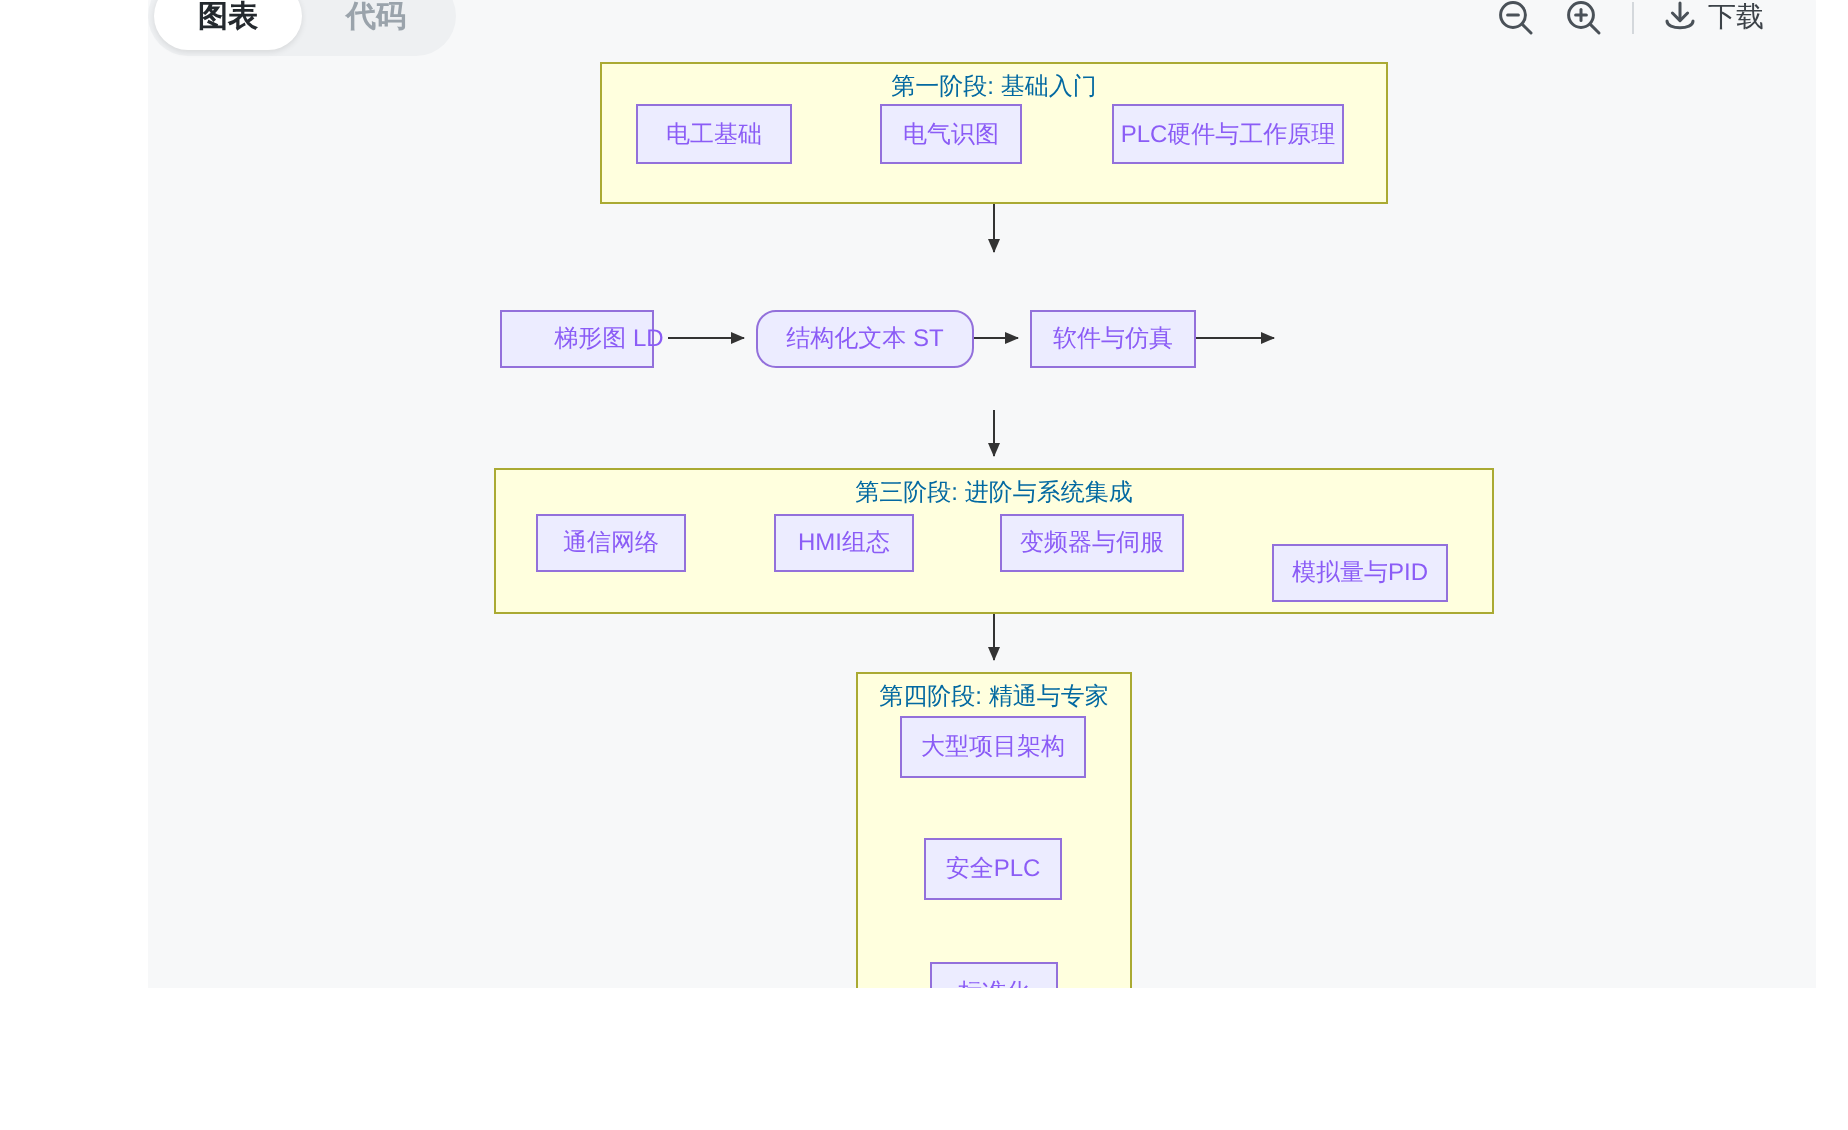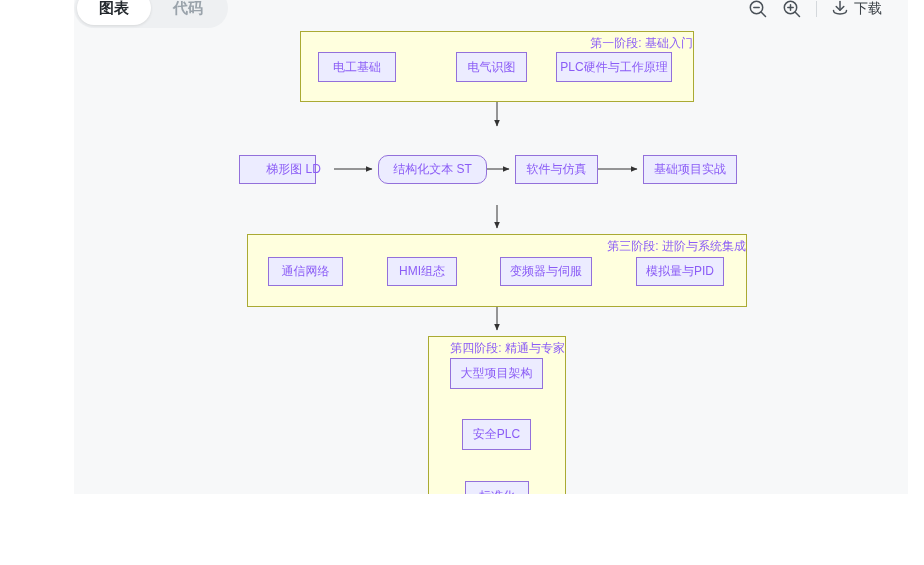--- a/index.html
+++ b/index.html
@@ -43,21 +43,21 @@
   .toolbar-sep { width:1px; height:16px; background:#d4d8dc; }
   .download-label { font-size:14px; color:#3c4248; }
   
   .diagram { position:absolute; left:0; top:0; width:924px; height:565px; }
   .edges { position:absolute; left:0; top:0; pointer-events:none; }
   .stage {
     position:absolute; background:#ffffde; border:1px solid #aaaa33;
   }
   .stage-title {
     position:absolute; left:0; right:0; top:3px;
-    text-align:right; font-size:12px; color:#8b5cf6; white-space:nowrap;
+    text-align:center; font-size:12px; color:#0369a1; white-space:nowrap;
   }
   .node {
     position:absolute; background:#ececff; border:1px solid #9370db;
     display:flex; align-items:center; justify-content:center;
     font-size:12px; color:#8b5cf6; white-space:nowrap; cursor:default;
   }
   
   .bottom-divider {
     position:absolute; left:74px; top:558px; width:850px; height:1px;
     background:#e4e5e7;
@@ -133,35 +133,34 @@
         <path d="M457,271 L494,271" marker-end="url(#arrow)"></path>
         <path d="M592,271 L630,271" marker-end="url(#arrow)"></path>
         <path d="M497,307 L497,330" marker-end="url(#arrow)"></path>
       </g>
     </svg>
 
     <div class="stage" style="left:300px;top:31px;width:394px;height:71px;">
       <div class="stage-title">第一阶段: 基础入门</div>
     </div>
     <div class="node" style="left:318px;top:52px;width:78px;height:30px;">电工基础</div>
-    <div class="node" style="left:456px;top:52px;width:71px;height:30px;">电气识图</div>
+    <div class="node" style="left:440px;top:52px;width:71px;height:30px;">电气识图</div>
     <div class="node" style="left:556px;top:52px;width:116px;height:30px;">PLC硬件与工作原理</div>
 
-    <div class="node" style="left:239px;top:155px;width:77px;height:29px;padding-left:32px;">梯形图 LD</div>
+    <div class="node" style="left:250px;top:155px;width:77px;height:29px;padding-left:32px;">梯形图 LD</div>
     <div class="node" style="left:378px;top:155px;width:109px;height:29px;border-radius:10px;">结构化文本 ST</div>
     <div class="node" style="left:515px;top:155px;width:83px;height:29px;">软件与仿真</div>
-    <div class="node" style="left:643px;top:155px;width:94px;height:29px;">基础项目实战</div>
 
     <div class="stage" style="left:247px;top:234px;width:500px;height:73px;padding-left:37px;">
       <div class="stage-title">第三阶段: 进阶与系统集成</div>
     </div>
     <div class="node" style="left:268px;top:257px;width:75px;height:29px;">通信网络</div>
     <div class="node" style="left:387px;top:257px;width:70px;height:29px;">HMI组态</div>
     <div class="node" style="left:500px;top:257px;width:92px;height:29px;">变频器与伺服</div>
-    <div class="node" style="left:636px;top:257px;width:88px;height:29px;">模拟量与PID</div>
+    <div class="node" style="left:636px;top:272px;width:88px;height:29px;">模拟量与PID</div>
 
     <div class="stage" style="left:428px;top:336px;width:138px;height:190px;">
       <div class="stage-title">第四阶段: 精通与专家</div>
     </div>
     <div class="node" style="left:450px;top:358px;width:93px;height:31px;font-family:Liberation Mono, monospace;">大型项目架构</div>
     <div class="node" style="left:462px;top:419px;width:69px;height:31px;">安全PLC</div>
     <div class="node" style="left:465px;top:481px;width:64px;height:30px;">标准化</div>
 
   </div>
 

